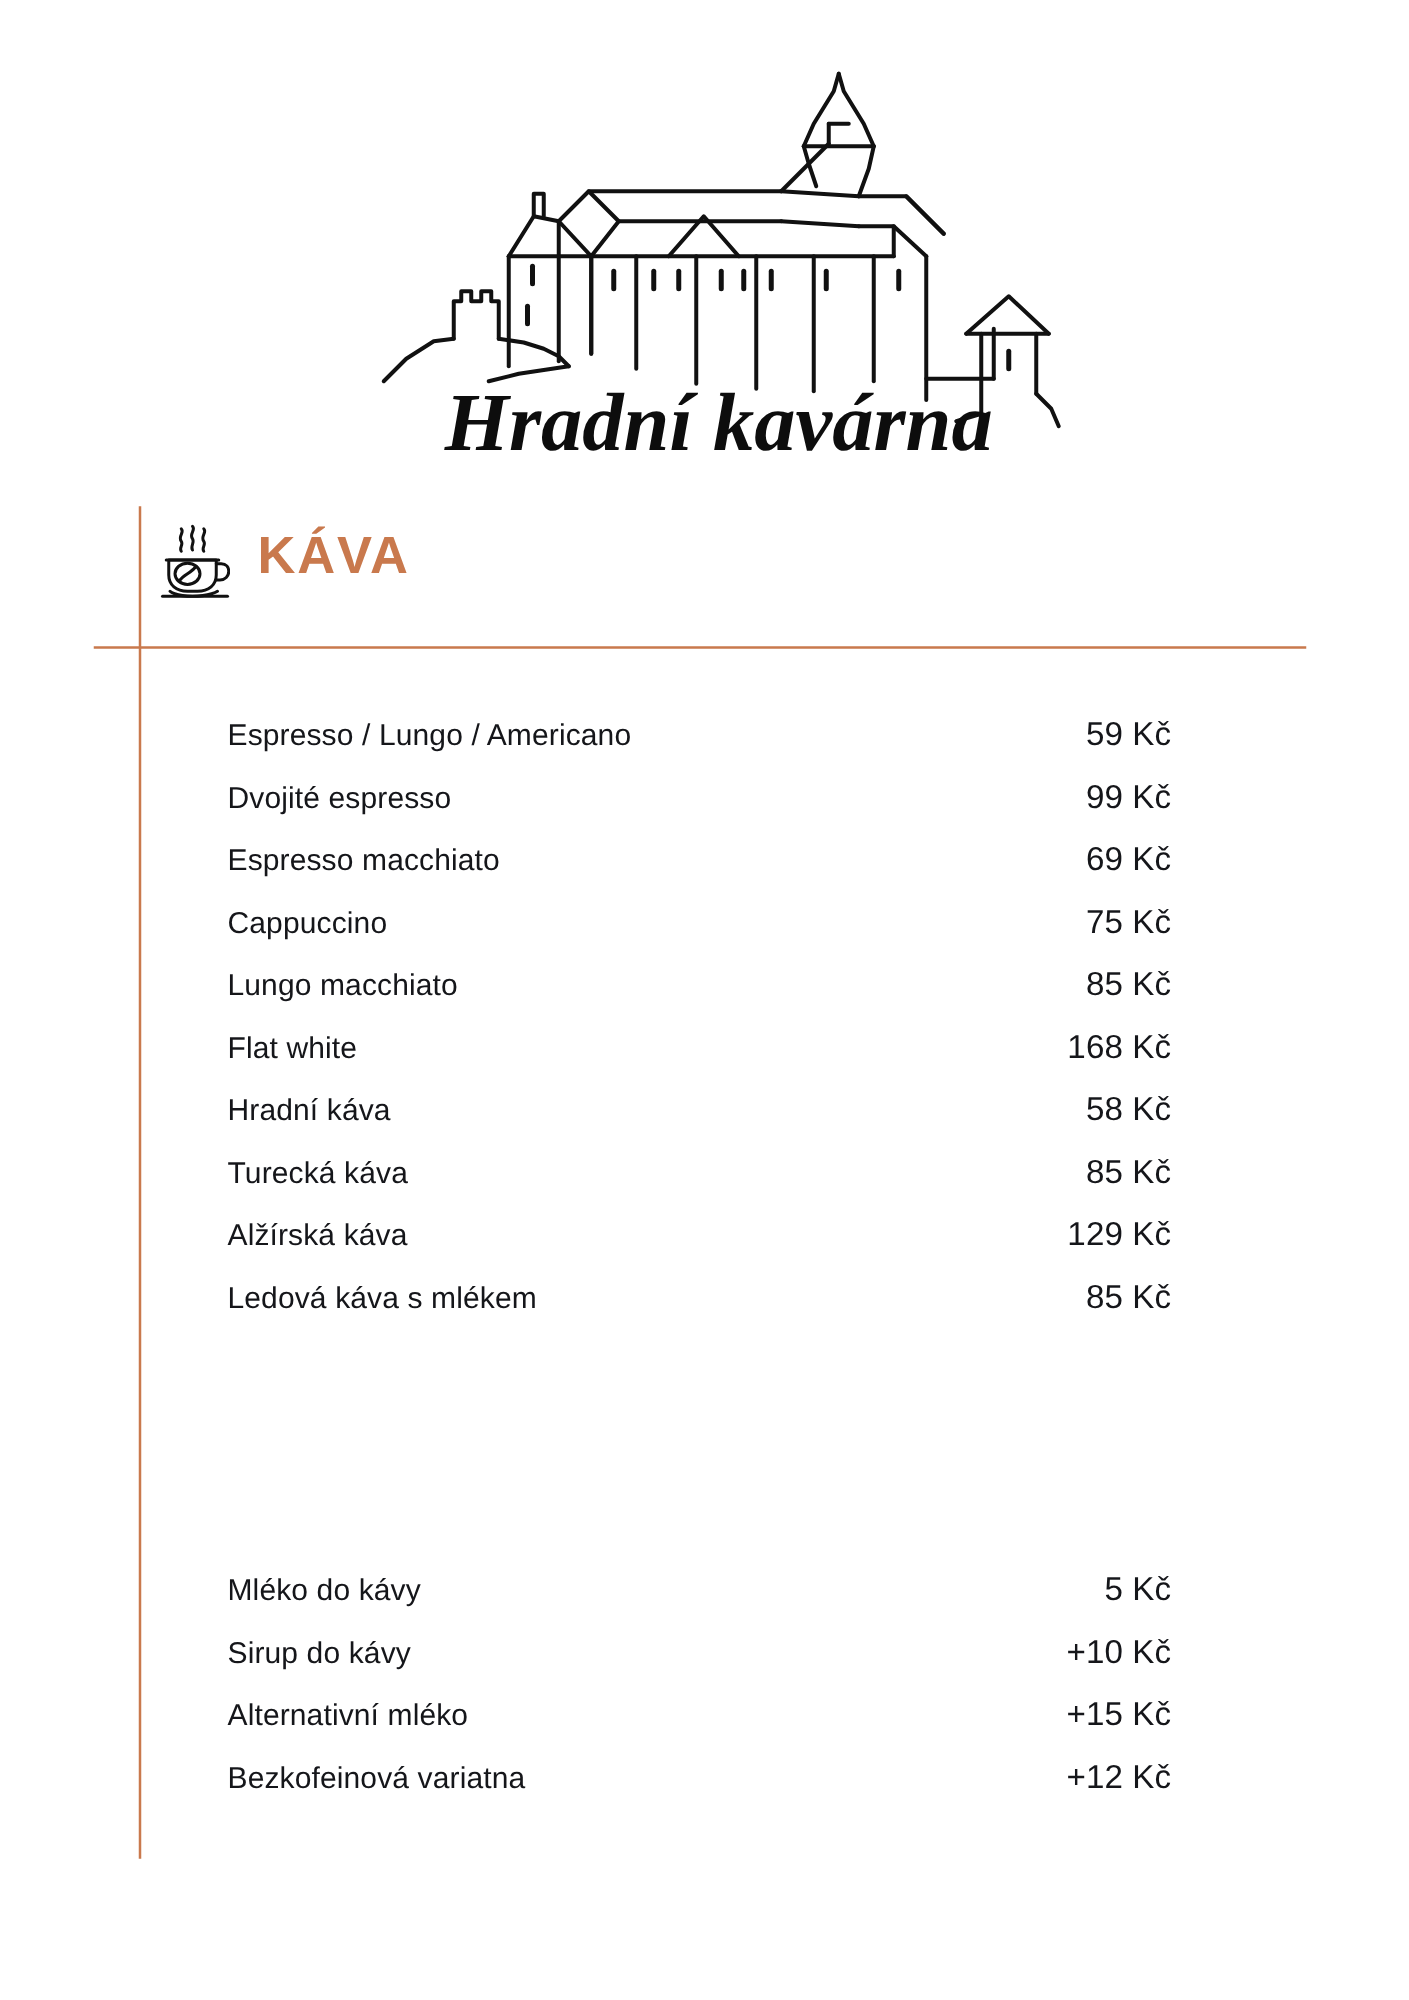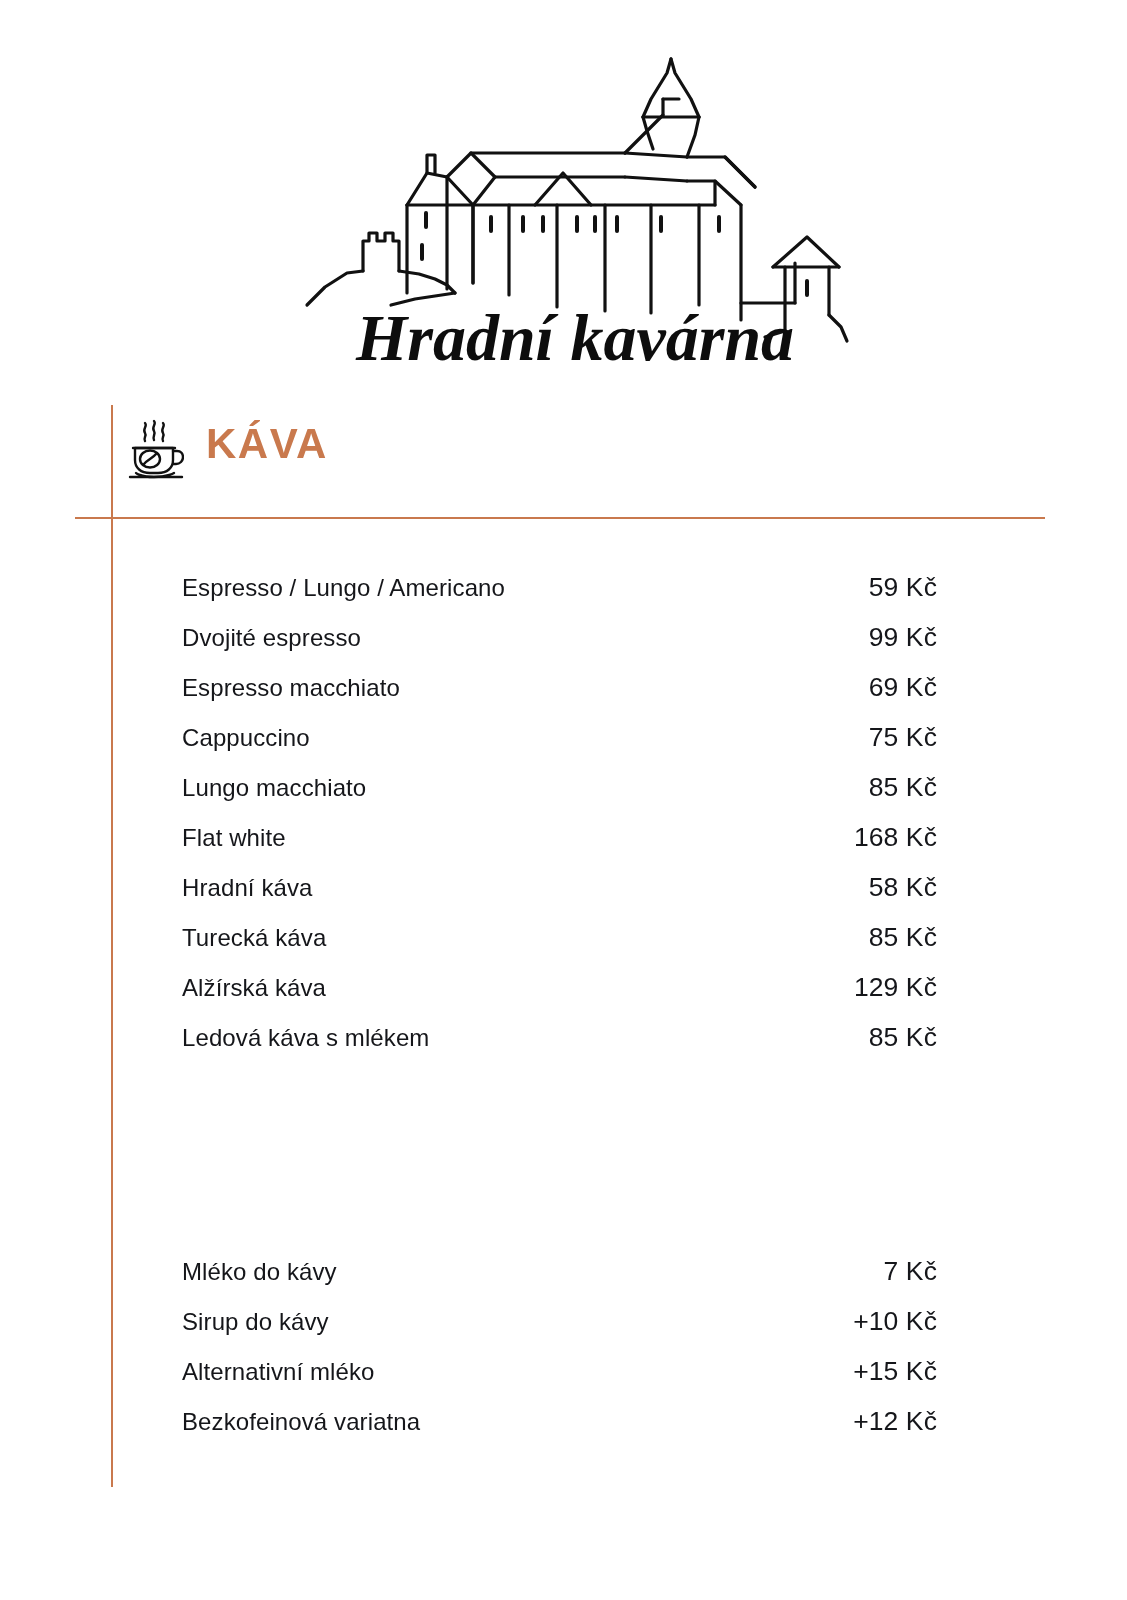--- a/index.html
+++ b/index.html
@@ -253,21 +253,21 @@
       </div>
       <div class="menu-row">
         <span class="item-name">Ledová káva s mlékem</span>
         <span class="item-price">85 Kč</span>
       </div>
     </div>
 
   <div class="menu-group" id="group-extras">
       <div class="menu-row">
         <span class="item-name">Mléko do kávy</span>
-        <span class="item-price">7 Kč</span>
+        <span class="item-price">5 Kč</span>
       </div>
       <div class="menu-row">
         <span class="item-name">Sirup do kávy</span>
         <span class="item-price">+10 Kč</span>
       </div>
       <div class="menu-row">
         <span class="item-name">Alternativní mléko</span>
         <span class="item-price">+15 Kč</span>
       </div>
       <div class="menu-row">

